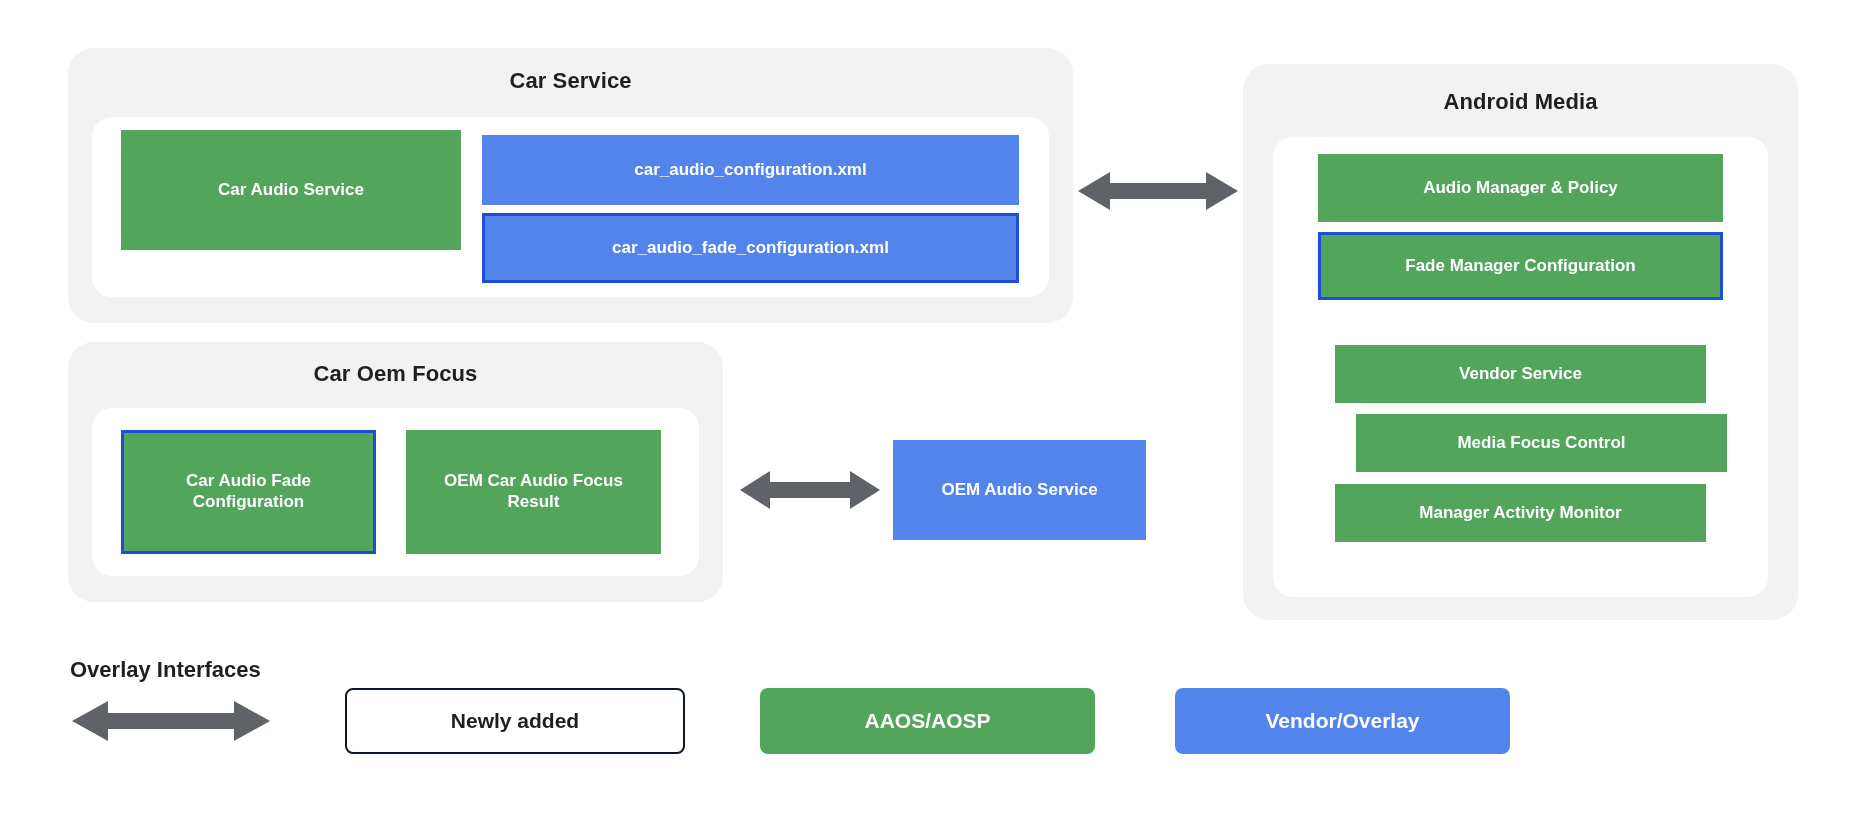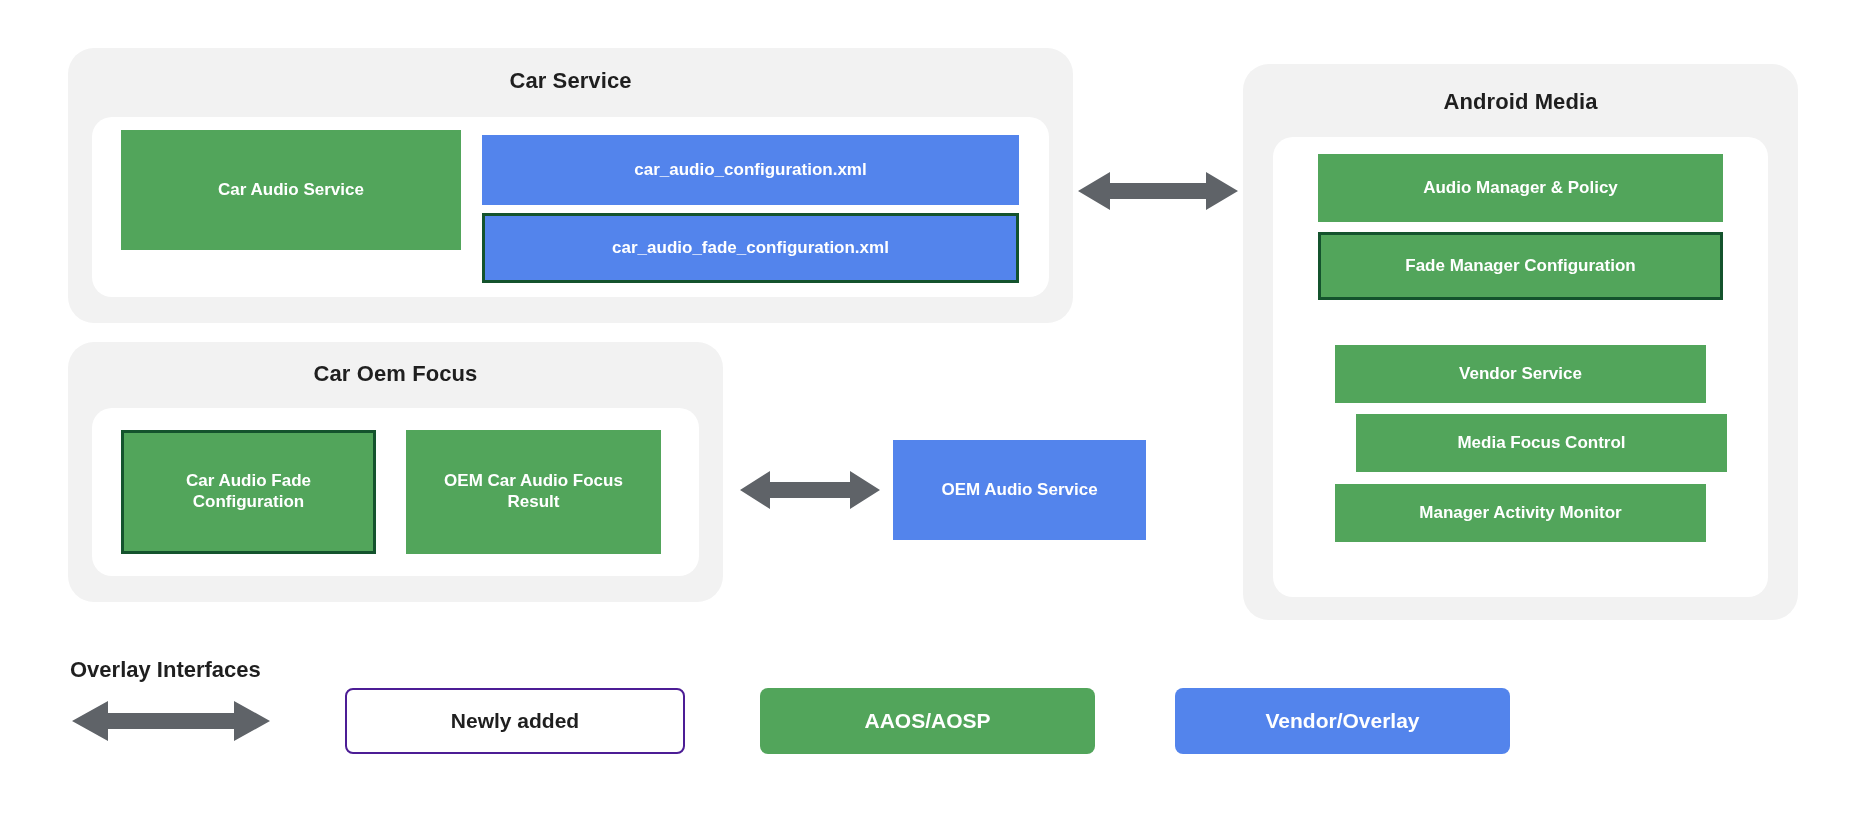--- a/index.html
+++ b/index.html
@@ -50,21 +50,21 @@
     text-align: center;
     border-radius: 0;
     color: #ffffff;
     font-size: 17px;
     font-weight: 600;
     line-height: 1.22;
     padding: 4px 10px;
   }
   .node.green { background: #52a55b; }
   .node.blue  { background: #5384ec; }
-  .node.new   { border: 3px solid #14532d; }
+  .node.new   { border: 3px solid #1d4ed8; }
 
   
   .arrow { position: absolute; }
 
   
   .legend-label {
     position: absolute;
     font-size: 22px;
     font-weight: 700;
     color: #1f1f1f;
@@ -74,21 +74,21 @@
     display: flex;
     align-items: center;
     justify-content: center;
     border-radius: 8px;
     font-size: 21px;
     font-weight: 600;
     text-align: center;
   }
   .legend-box.outline {
     background: #ffffff;
-    border: 2px solid #4c1d95;
+    border: 2px solid #0f172a;
     color: #1f1f1f;
   }
   .legend-box.green { background: #52a55b; color: #ffffff; }
   .legend-box.blue  { background: #5384ec; color: #ffffff; }
 </style>
 </head>
 <body>
 
 <div id="canvas">
 

